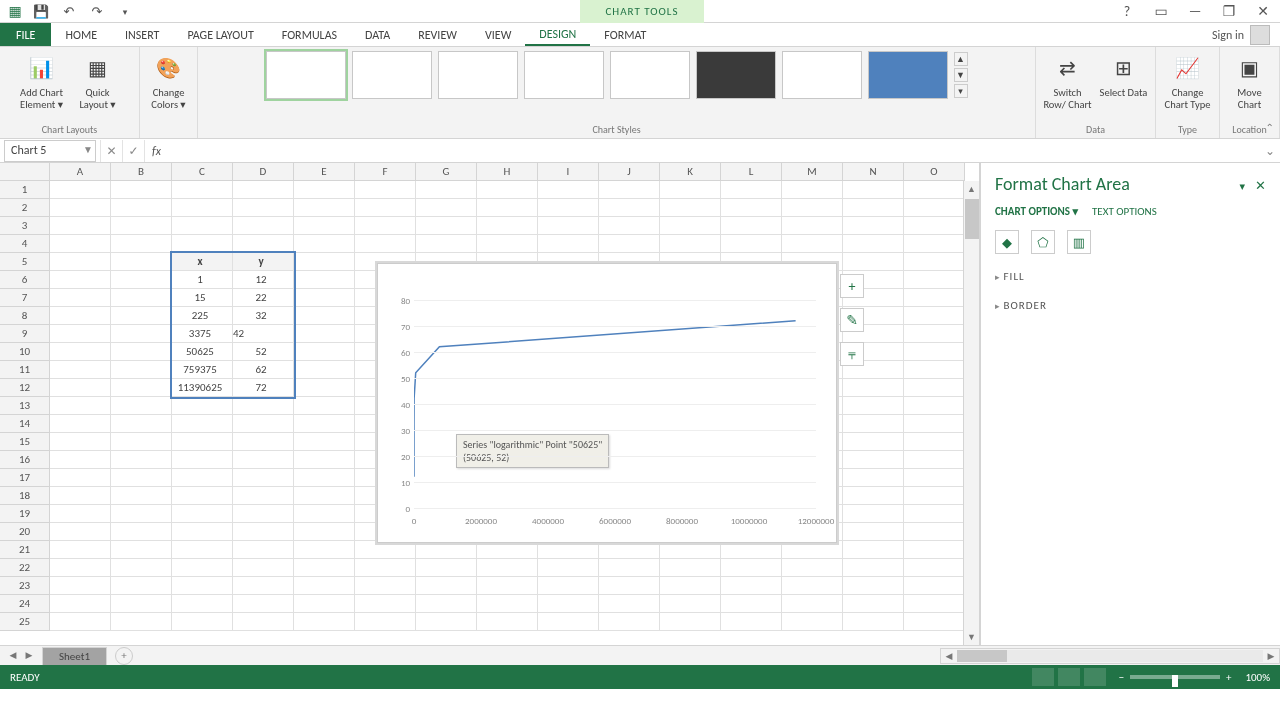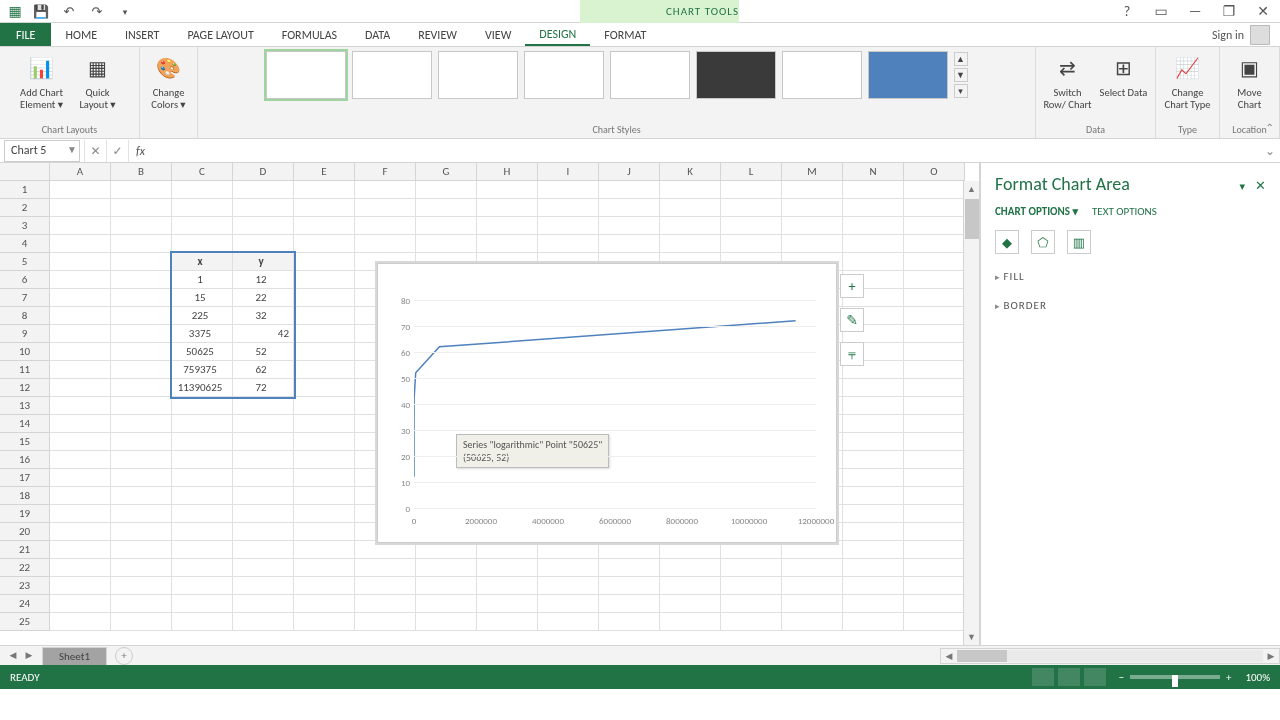--- a/index.html
+++ b/index.html
@@ -4,21 +4,21 @@
 <style>
 * { margin:0; padding:0; box-sizing:border-box; font-family:"Segoe UI",Calibri,Arial,sans-serif; }
 body { width:1280px; height:720px; background:#fff; overflow:hidden; font-size:12px; color:#444; }
 
 
 .titlebar { height:23px; background:#fff; display:flex; align-items:center; position:relative; border-bottom:1px solid #d4d4d4; }
 .qat { display:flex; align-items:center; gap:6px; padding-left:6px; }
 .qat-ico { width:18px; height:18px; font-size:14px; color:#217346; display:flex; align-items:center; justify-content:center; }
 .qat-btn { width:22px; height:22px; display:flex; align-items:center; justify-content:center; color:#555; cursor:pointer; font-size:13px;}
 .title-center { position:absolute; left:50%; transform:translateX(-50%); font-size:12px; color:#666;}
-.chart-tools-band { position:absolute; left:580px; top:0; width:159px; height:23px; background:#d9f2d0; color:#217346; font-size:11px; text-align:right; line-height:23px; letter-spacing:1px; }
+.chart-tools-band { position:absolute; left:580px; top:0; width:124px; height:23px; background:#d9f2d0; color:#217346; font-size:11px; text-align:center; line-height:23px; letter-spacing:1px; }
 .win-btns { position:absolute; right:0; top:0; display:flex; gap:0; }
 .win-btn { width:34px; height:22px; display:flex; align-items:center; justify-content:center; color:#555; font-size:14px; cursor:pointer;}
 
 
 .ribbon-tabs { height:24px; background:#fff; display:flex; align-items:stretch; border-bottom:1px solid #d4d4d4; }
 .tab-file { background:#217346; color:#fff; padding:4px 16px; display:flex; align-items:center; font-size:12px; cursor:pointer;}
 .tab { padding:0 14px; display:flex; align-items:center; color:#444; font-size:12px; cursor:pointer; }
 .tab.active { color:#217346; border-bottom:2px solid #217346; }
 .signin { position:absolute; right:10px; display:flex; align-items:center; gap:6px; font-size:12px; color:#555; height:24px;}
 .avatar { width:20px; height:20px; background:#ddd; border:1px solid #bbb;}
@@ -32,21 +32,21 @@
 .big-ico { width:34px; height:34px; display:flex; align-items:center; justify-content:center; font-size:20px; margin-bottom:2px;}
 .styles-strip { display:flex; gap:6px; align-items:center; }
 .style-thumb { width:80px; height:48px; border:1px solid #c7c7c7; background:#fff; cursor:pointer; }
 .style-thumb.sel { outline:2px solid #9fd39f; }
 .style-thumb.dark { background:#3a3a3a;}
 .style-thumb.blue { background:#4f81bd;}
 .collapse-arrow { position:absolute; right:6px; bottom:4px; font-size:10px; color:#777; cursor:pointer;}
 
 
 .fbar { height:24px; border-bottom:1px solid #d4d4d4; display:flex; align-items:center;}
-.namebox { width:76px; height:22px; border:1px solid #ccc; margin:0 4px 0 4px; padding:2px 18px 2px 6px; font-size:12px; position:relative; background:#fff;}
+.namebox { width:92px; height:22px; border:1px solid #ccc; margin:0 4px 0 4px; padding:2px 18px 2px 6px; font-size:12px; position:relative; background:#fff;}
 .namebox .dd { position:absolute; right:2px; top:2px; color:#888; font-size:10px;}
 .fb-btn { width:22px; height:22px; display:flex; align-items:center; justify-content:center; color:#888; border-left:1px solid #e3e3e3;}
 .fx { font-style:italic; color:#555; width:24px; text-align:center;}
 .fb-input { flex:1; height:22px; border:none; outline:none; padding-left:6px; font-size:12px;}
 .fb-expand { width:20px; text-align:center; color:#888; cursor:pointer;}
 
 
 .workarea { display:flex; height:482px; }
 .grid-wrap { width:980px; position:relative; overflow:hidden; border-right:1px solid #d4d4d4; }
 .corner { position:absolute; left:0; top:0; width:50px; height:18px; background:#f3f3f3; border-right:1px solid #d4d4d4; border-bottom:1px solid #d4d4d4;}
@@ -414,21 +414,21 @@
           <div class="cell"></div>
           <div class="cell"></div>
           <div class="cell"></div>
           <div class="cell"></div>
           <div class="cell"></div>
         </div>
         <div class="row">
           <div class="cell"></div>
           <div class="cell"></div>
           <div class="cell" style="text-align: center;">3375</div>
-          <div class="cell" style="text-align: right;">42</div>
+          <div class="cell" style="text-align: left;">42</div>
           <div class="cell"></div>
           <div class="cell"></div>
           <div class="cell"></div>
           <div class="cell"></div>
           <div class="cell"></div>
           <div class="cell"></div>
           <div class="cell"></div>
           <div class="cell"></div>
           <div class="cell"></div>
           <div class="cell"></div>

